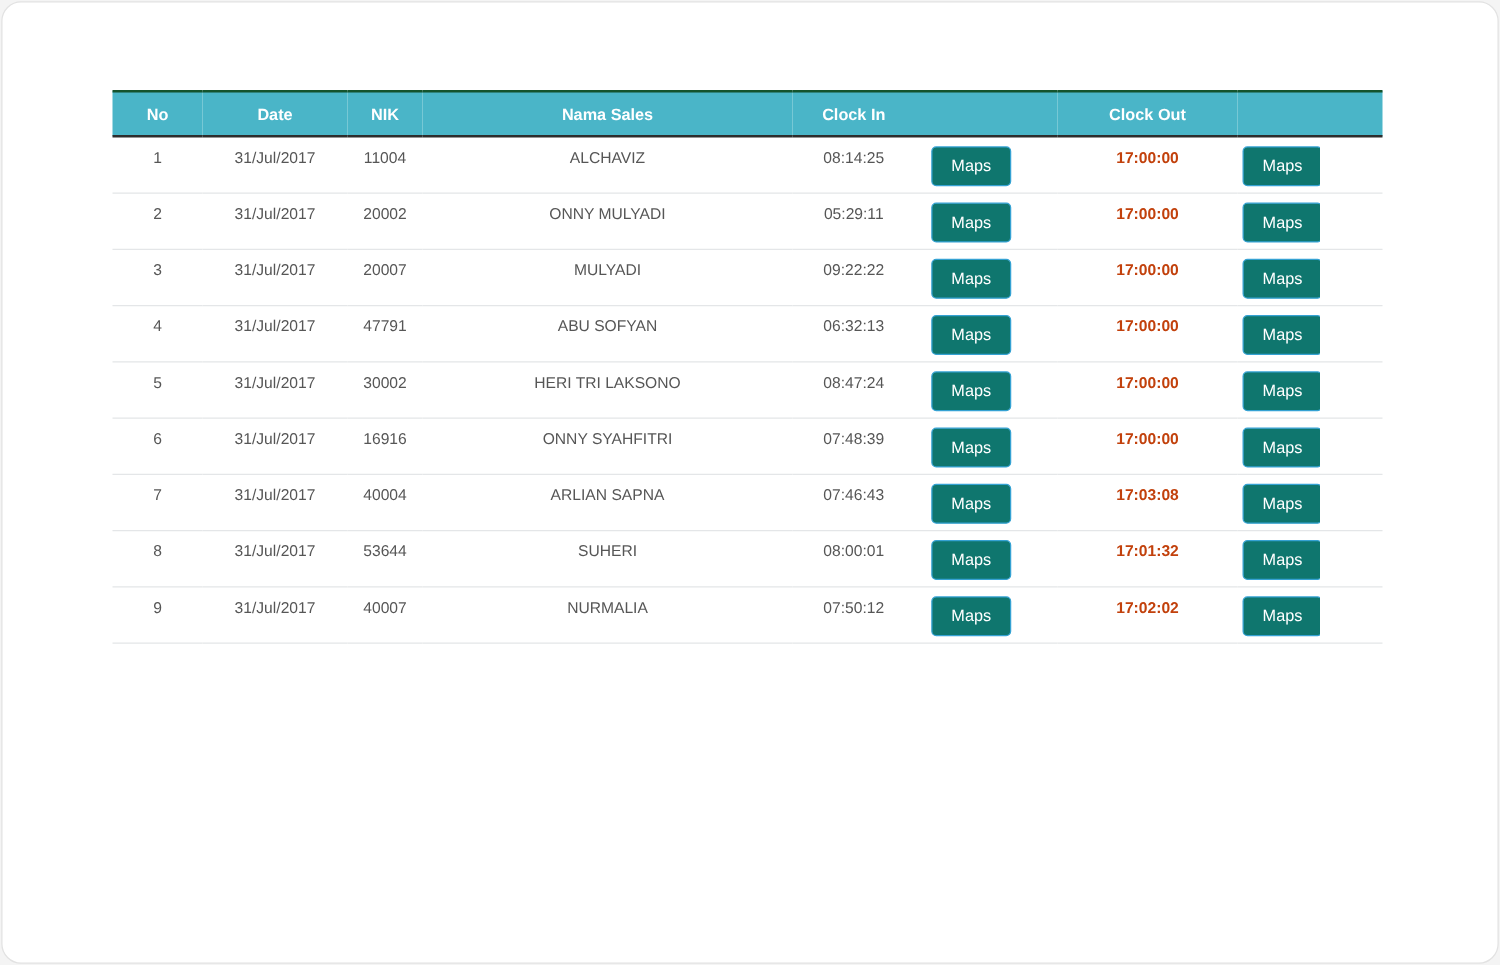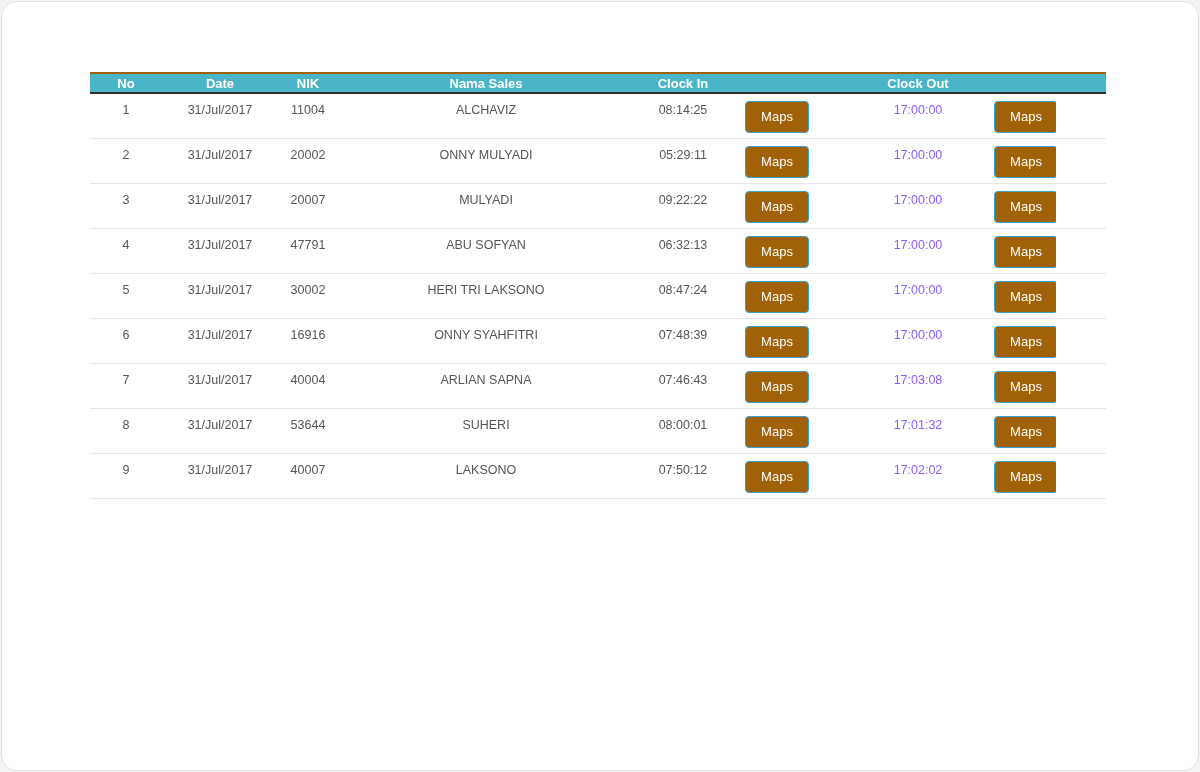--- a/index.html
+++ b/index.html
@@ -8,35 +8,35 @@
     position:relative; width:1198px; height:770px; margin:1px;
     background:#ffffff; border:1px solid #e2e2e2; border-radius:16px;
     overflow:hidden;
   }
   table.attendance {
     position:absolute; left:88px; top:70px; width:1016px;
     border-collapse:collapse; table-layout:fixed;
   }
   thead th {
     background:#4ab5c8; color:#ffffff; font-size:13px; font-weight:bold;
-    height:20px; padding:0; text-align:center; vertical-align:middle;
-    border-top:2px solid #a16207; border-bottom:2px solid #2d2d2d;margin-top:27px;
+    height:36px; padding:0; text-align:center; vertical-align:middle;
+    border-top:2px solid #14532d; border-bottom:2px solid #2d2d2d;margin-top:27px;
   }
   tbody td {
     height:45px; vertical-align:top; padding:9px 4px 0 4px;
     font-size:12.5px; color:#565656; text-align:center;
     border-bottom:1px solid #e4e6e8; background:#ffffff;
     white-space:nowrap; overflow:hidden;
   }
-  td.clockout { font-weight:normal; color:#8b5cf6; }
+  td.clockout { font-weight:bold; color:#c2410c; }
   td.maps-cell { padding-top:7px; }
   td.maps-cell.first { text-align:left; padding-left:13px; }
   .btn-maps {
     display:inline-block; width:64px; padding:7px 0 8px 0;
-    background:#a16207; border:1px solid #35a2d3; border-radius:4px;
+    background:#0f766e; border:1px solid #35a2d3; border-radius:4px;
     color:#ffffff; font-size:13px; text-align:center; cursor:pointer;
     font-family:"Liberation Sans","DejaVu Sans",sans-serif;
   }
 </style>
 </head>
 <body>
 
 <div class="window">
   <table class="attendance">
     <colgroup>
@@ -189,21 +189,21 @@
     <td class="maps-cell">
       <span class="btn-maps">Maps</span>
     </td>
     <td></td>
   </tr>
 
   <tr>
     <td>9</td>
     <td>31/Jul/2017</td>
     <td>40007</td>
-    <td>LAKSONO</td>
+    <td>NURMALIA</td>
     <td>07:50:12</td>
     <td class="maps-cell first">
       <span class="btn-maps">Maps</span>
     </td>
     <td class="clockout">17:02:02</td>
     <td class="maps-cell">
       <span class="btn-maps">Maps</span>
     </td>
     <td></td>
   </tr>

